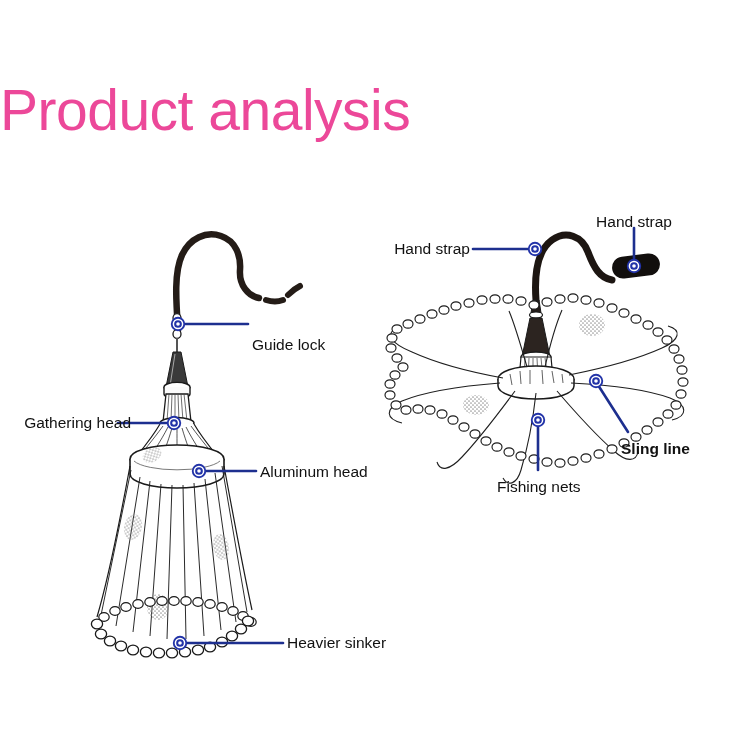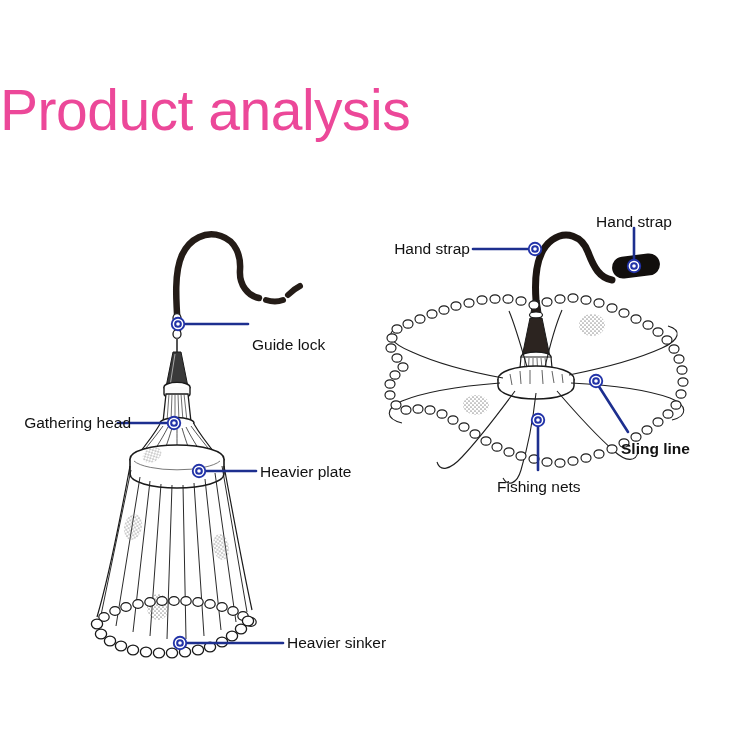--- a/index.html
+++ b/index.html
@@ -336,21 +336,21 @@
         <circle cx="538" cy="420" r="4.6" fill="none" stroke="#ffffff" stroke-width="1.5"></circle>
         <circle cx="538" cy="420" r="1.8" fill="#ffffff"></circle>
       </g>
     </g>
   </svg>
 
   <div class="lbl" style="left:252px; top:316px;margin-top:21px;">Guide lock</div>
 
   <div class="lbl lbl-r" style="left:16px; top:415px; width:115px;">Gathering head</div>
 
-  <div class="lbl" style="left:260px; top:464px;">Heavier plate</div>
+  <div class="lbl" style="left:260px; top:464px;">Aluminum head</div>
 
   <div class="lbl" style="left:287px; top:635px;">Heavier sinker</div>
 
   <div class="lbl lbl-r" style="left:350px; top:241px; width:120px;">Hand strap</div>
 
   <div class="lbl" style="left:560px; top:214px; width:148px; text-align:center;">Hand strap</div>
 
   <div class="lbl" style="left:621px; top:441px;font-weight:bold;">Sling line</div>
 
   <div class="lbl" style="left:497px; top:479px;">Fishing nets</div>

